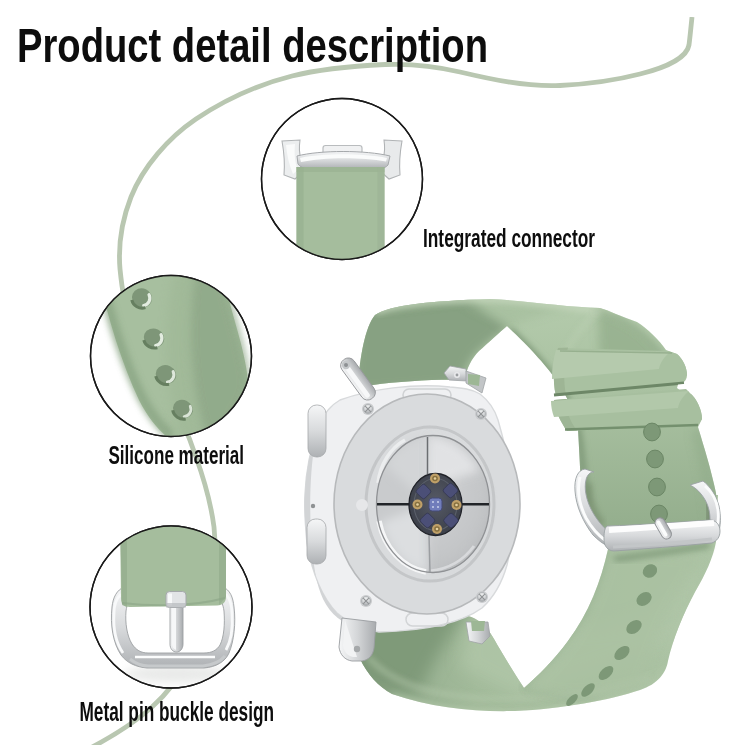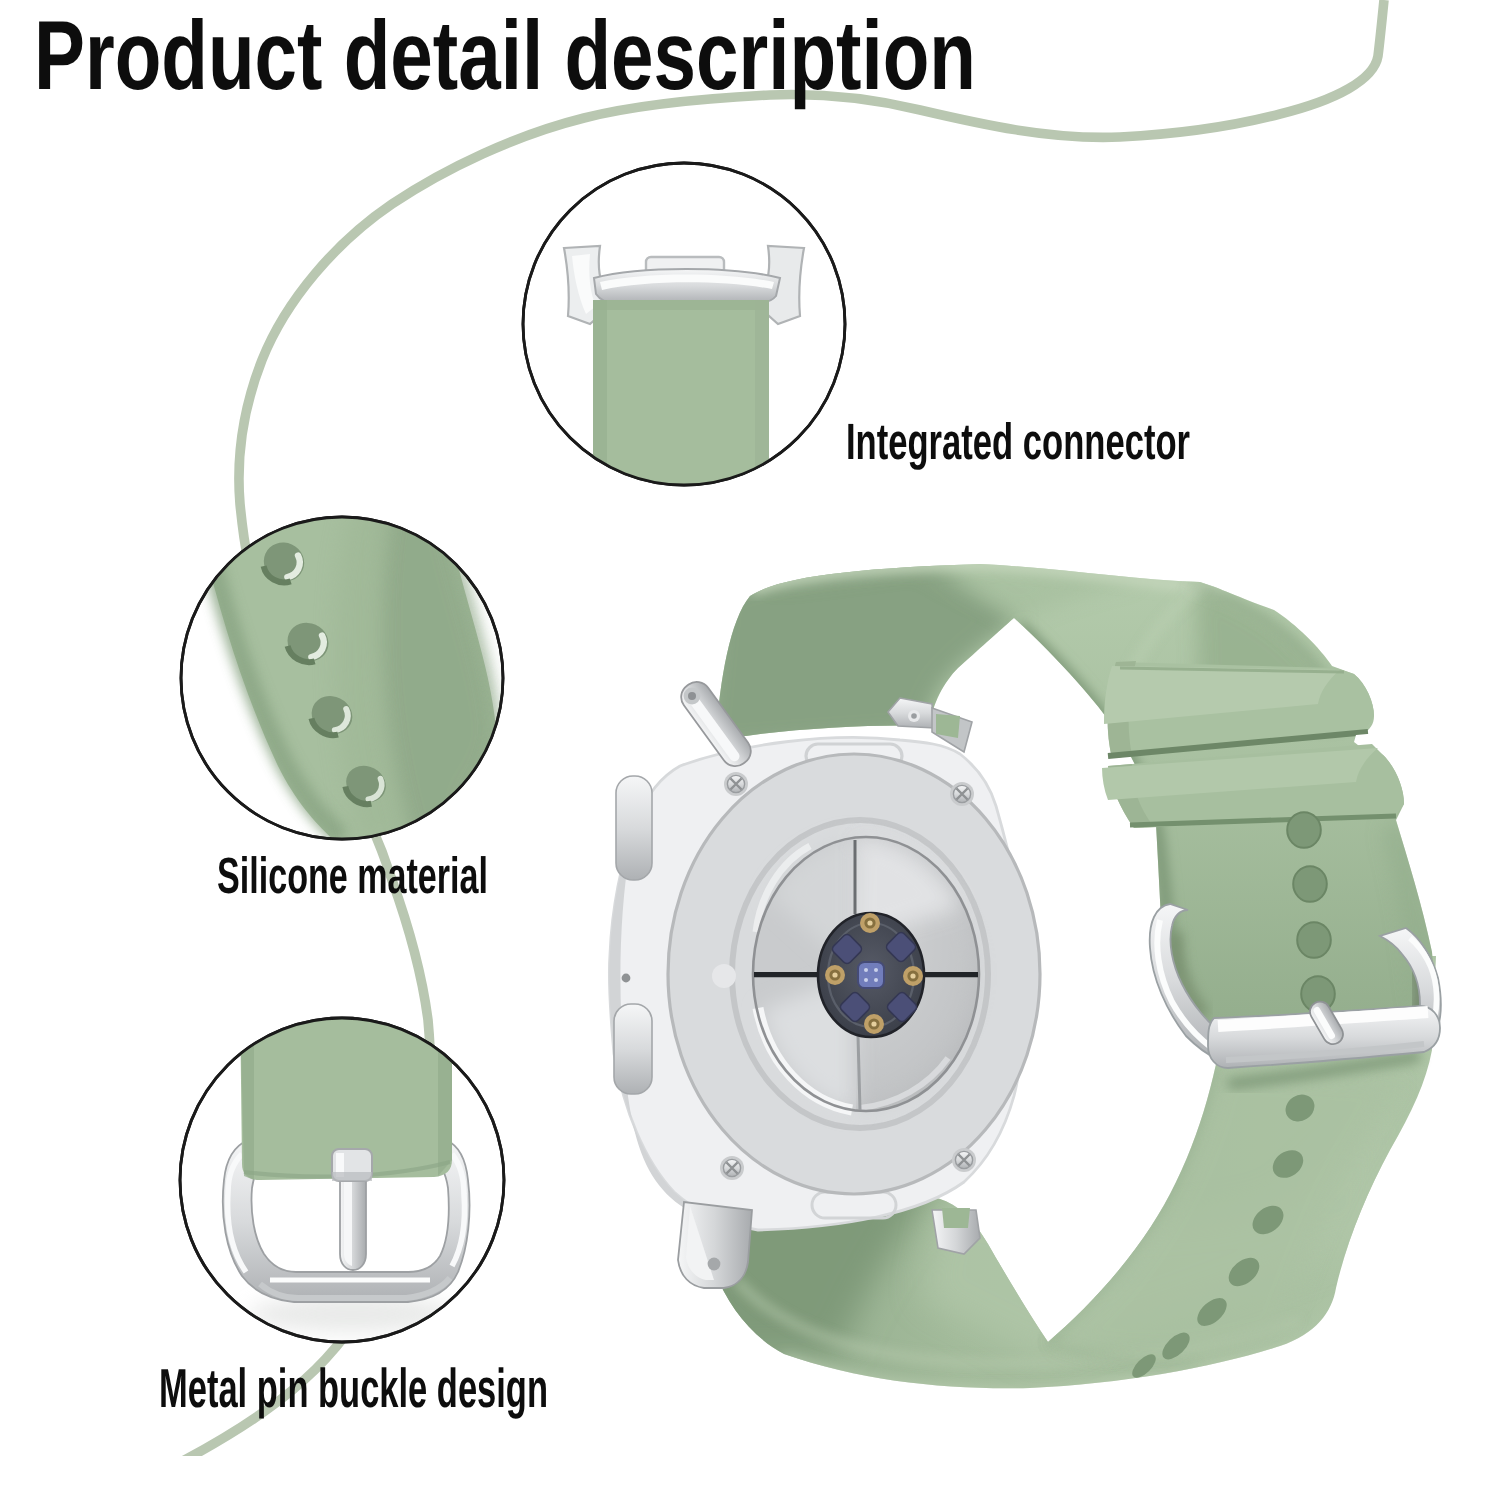--- a/index.html
+++ b/index.html
@@ -1,16 +1,16 @@
 <!DOCTYPE html>
 <html><head>
 <meta charset="utf-8">
 <style>
   html,body{margin:0;padding:0;background:#fff;}
-  #stage{position:relative;width:750px;height:728px;overflow:hidden;background:#a21caf;}
+  #stage{position:relative;width:750px;height:728px;overflow:hidden;background:#a21caf;margin-top:17px;}
   svg{display:block;}
   text{font-family:"Liberation Sans",sans-serif;font-weight:bold;fill:#0d0d0d;}
 </style>
 </head>
 <body>
 <div id="stage">
 <svg width="750" height="750" viewBox="0 0 750 750">
 <defs>
   <linearGradient id="strapTop" x1="0" y1="0" x2="0" y2="1">
     <stop offset="0" stop-color="#b4cbac"></stop>

